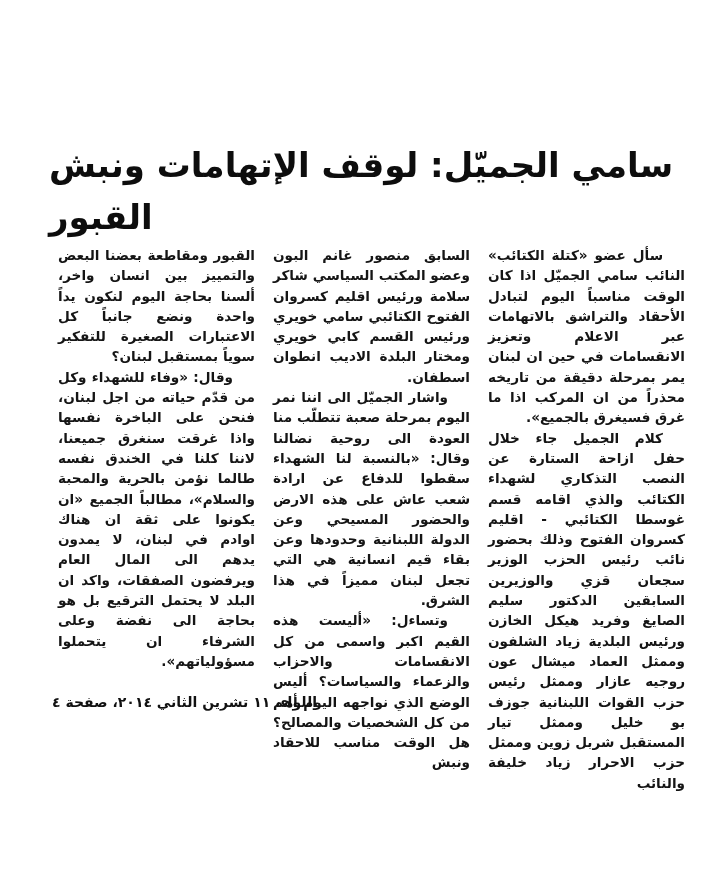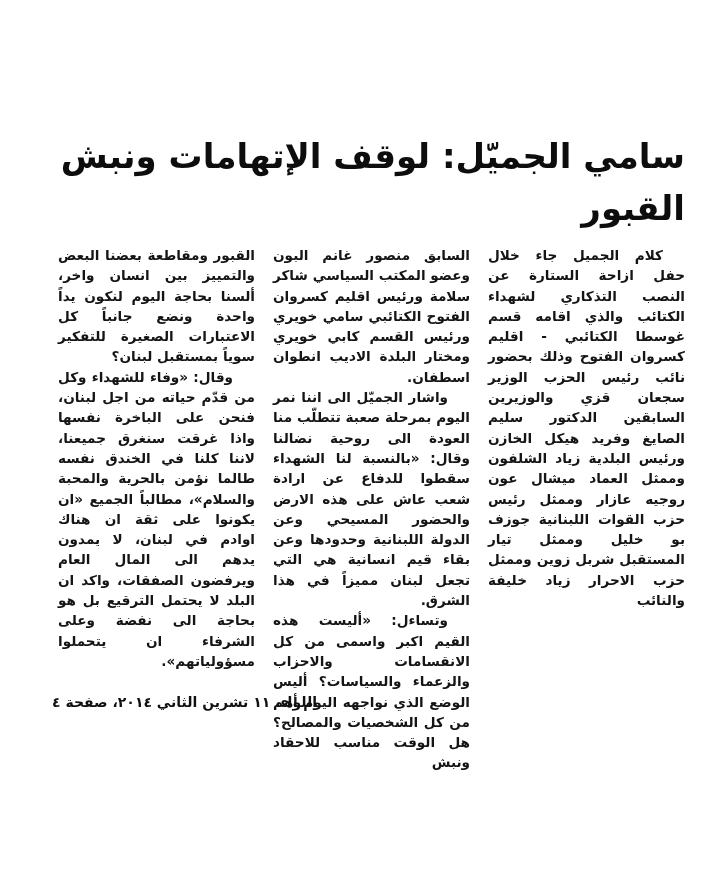--- a/index.html
+++ b/index.html
@@ -16,22 +16,22 @@
     font-family: "DejaVu Sans", "Liberation Sans", sans-serif;
   }
   .clipping {
     position: absolute;
     left: 40px;
     top: 130px;
     width: 645px;
     direction: rtl;
   }
   .headline {
-    text-align: right;
-    margin: 0;
+    text-align: left;
+    margin: 9px;
     padding: 0;
   }
   .headline-line {
     display: block;
     font-family: "DejaVu Sans", sans-serif;
     font-weight: bold;
     font-size: 34px;
     line-height: 52px;
     color: #0d0d0d;
     letter-spacing: 0px;
@@ -77,20 +77,21 @@
 </head>
 <body>
 
 <div class="clipping">
   <h1 class="headline">
     <span class="headline-line">سامي الجميّل: لوقف الإتهامات ونبش القبور</span>
   </h1>
 
   <div class="columns">
     <div class="col">
+      <p class="indent">سأل عضو «كتلة الكتائب» النائب سامي الجميّل اذا كان الوقت مناسباً اليوم لتبادل الأحقاد والتراشق بالاتهامات عبر الاعلام وتعزيز الانقسامات في حين ان لبنان يمر بمرحلة دقيقة من تاريخه محذراً من ان المركب اذا ما غرق فسيغرق بالجميع».</p>
       <p class="indent">كلام الجميل جاء خلال حفل ازاحة الستارة عن النصب التذكاري لشهداء الكتائب والذي اقامه قسم غوسطا الكتائبي - اقليم كسروان الفتوح وذلك بحضور نائب رئيس الحزب الوزير سجعان قزي والوزيرين السابقين الدكتور سليم الصايغ وفريد هيكل الخازن ورئيس البلدية زياد الشلفون وممثل العماد ميشال عون روجيه عازار وممثل رئيس حزب القوات اللبنانية جوزف بو خليل وممثل تيار المستقبل شربل زوين وممثل حزب الاحرار زياد خليفة والنائب</p>
     </div>
     <div class="col">
       <p>السابق منصور غانم البون وعضو المكتب السياسي شاكر سلامة ورئيس اقليم كسروان الفتوح الكتائبي سامي خويري ورئيس القسم كابي خويري ومختار البلدة الاديب انطوان اسطفان.</p>
       <p class="indent">واشار الجميّل الى اننا نمر اليوم بمرحلة صعبة تتطلّب منا العودة الى روحية نضالنا وقال: «بالنسبة لنا الشهداء سقطوا للدفاع عن ارادة شعب عاش على هذه الارض والحضور المسيحي وعن الدولة اللبنانية وحدودها وعن بقاء قيم انسانية هي التي تجعل لبنان مميزاً في هذا الشرق.</p>
       <p class="indent">وتساءل: «أليست هذه القيم اكبر واسمى من كل الانقسامات والاحزاب والزعماء والسياسات؟ أليس الوضع الذي نواجهه اليوم أهم من كل الشخصيات والمصالح؟ هل الوقت مناسب للاحقاد ونبش</p>
     </div>
     <div class="col">
       <p>القبور ومقاطعة بعضنا البعض والتمييز بين انسان واخر، ألسنا بحاجة اليوم لنكون يداً واحدة ونضع جانباً كل الاعتبارات الصغيرة للتفكير سوياً بمستقبل لبنان؟</p>
       <p class="indent">وقال: «وفاء للشهداء وكل من قدّم حياته من اجل لبنان، فنحن على الباخرة نفسها واذا غرقت سنغرق جميعنا، لاننا كلنا في الخندق نفسه طالما نؤمن بالحرية والمحبة والسلام»، مطالباً الجميع «ان يكونوا على ثقة ان هناك اوادم في لبنان، لا يمدون يدهم الى المال العام ويرفضون الصفقات، واكد ان البلد لا يحتمل الترقيع بل هو بحاجة الى نفضة وعلى الشرفاء ان يتحملوا مسؤولياتهم».</p>

